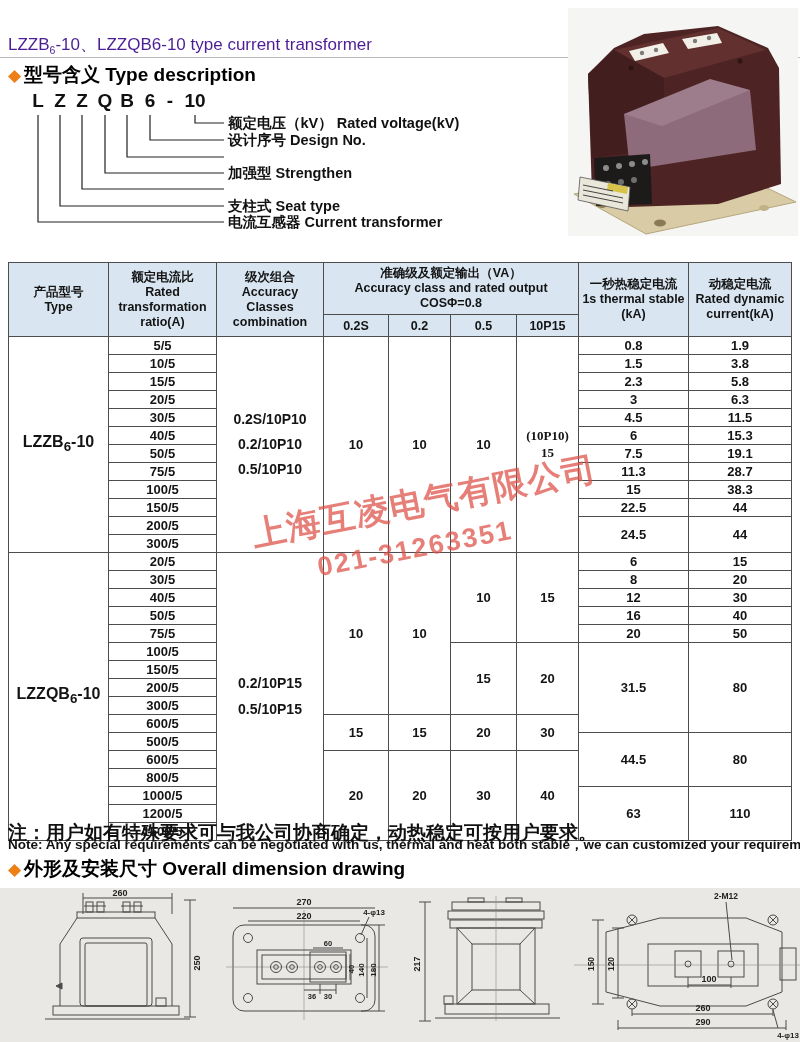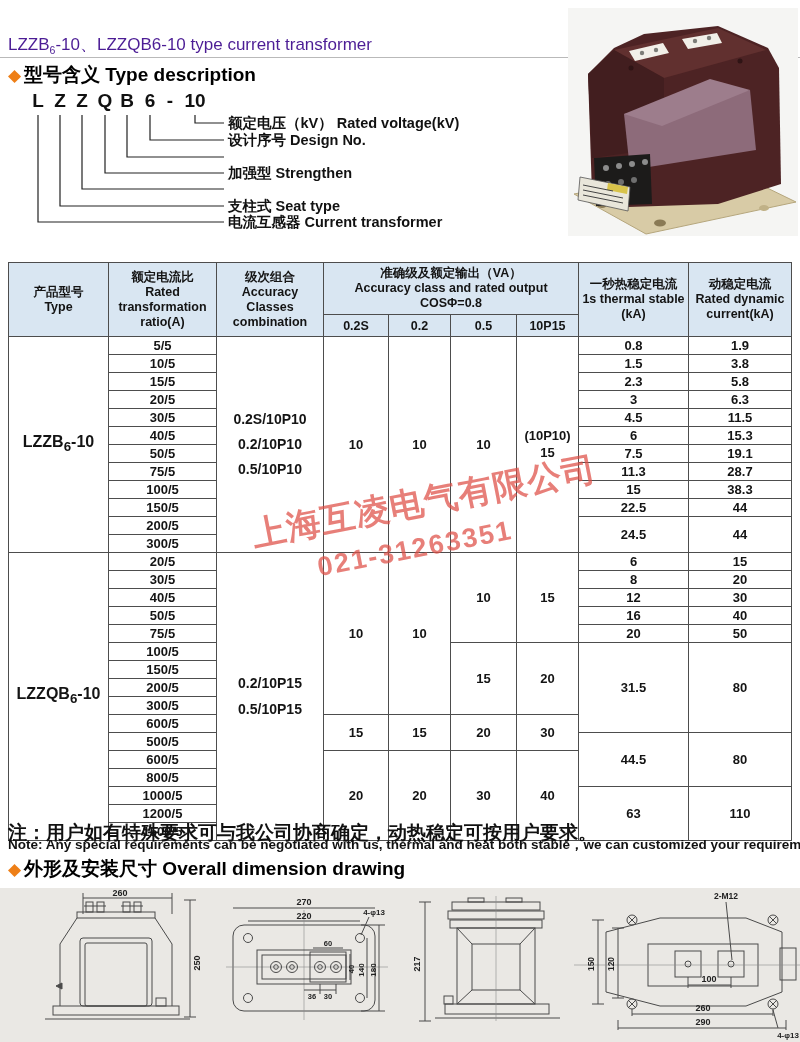--- a/index.html
+++ b/index.html
@@ -18,21 +18,21 @@
   .code-char{position:absolute;top:2px;transform:translateX(-50%);font-size:19px;font-weight:bold;color:#111;}
   .type-row{position:absolute;left:220px;font-size:14.5px;font-weight:bold;color:#111;white-space:nowrap;}
   
   #tech-table{position:absolute;left:8px;top:262px;border-collapse:collapse;table-layout:fixed;}
   #tech-table th,#tech-table td{border:1px solid #4d4d4d;text-align:center;vertical-align:middle;color:#141414;}
   #tech-table thead th{background:#d9e6f2;font-weight:bold;font-size:12.5px;padding:1px 0;}
   #tech-table thead th div{line-height:1.2;}
   #tech-table tbody td{font-size:13px;font-weight:bold;height:17px;padding:0;line-height:1.05;}
   #tech-table td.type-cell{font-size:16px;}
   #tech-table td.combo-cell div{line-height:1.8;font-size:14px;}
-  #tech-table td.multi div{line-height:1.3;}
+  #tech-table td.multi div{line-height:1.3;font-family:Liberation Serif, serif;}
   
   .note-cn{left:8px;top:820px;font-size:19px;font-weight:bold;white-space:nowrap;}
   .note-en{left:8px;top:836px;font-size:13.5px;font-weight:bold;white-space:nowrap;}
   
   .watermark{left:256px;top:512px;width:360px;transform:rotate(-11deg);transform-origin:0 50%;
              color:#df4f46;opacity:0.72;pointer-events:none;z-index:5;}
   .watermark .wm1{font-size:34px;font-weight:bold;letter-spacing:1px;white-space:nowrap;}
   .watermark .wm2{font-size:27px;font-weight:bold;letter-spacing:2px;margin:6px 0 0 58px;white-space:nowrap;}
   
   .dim-panel{left:0;top:888px;width:800px;height:154px;background:#eae8e4;padding-left:20px;}

